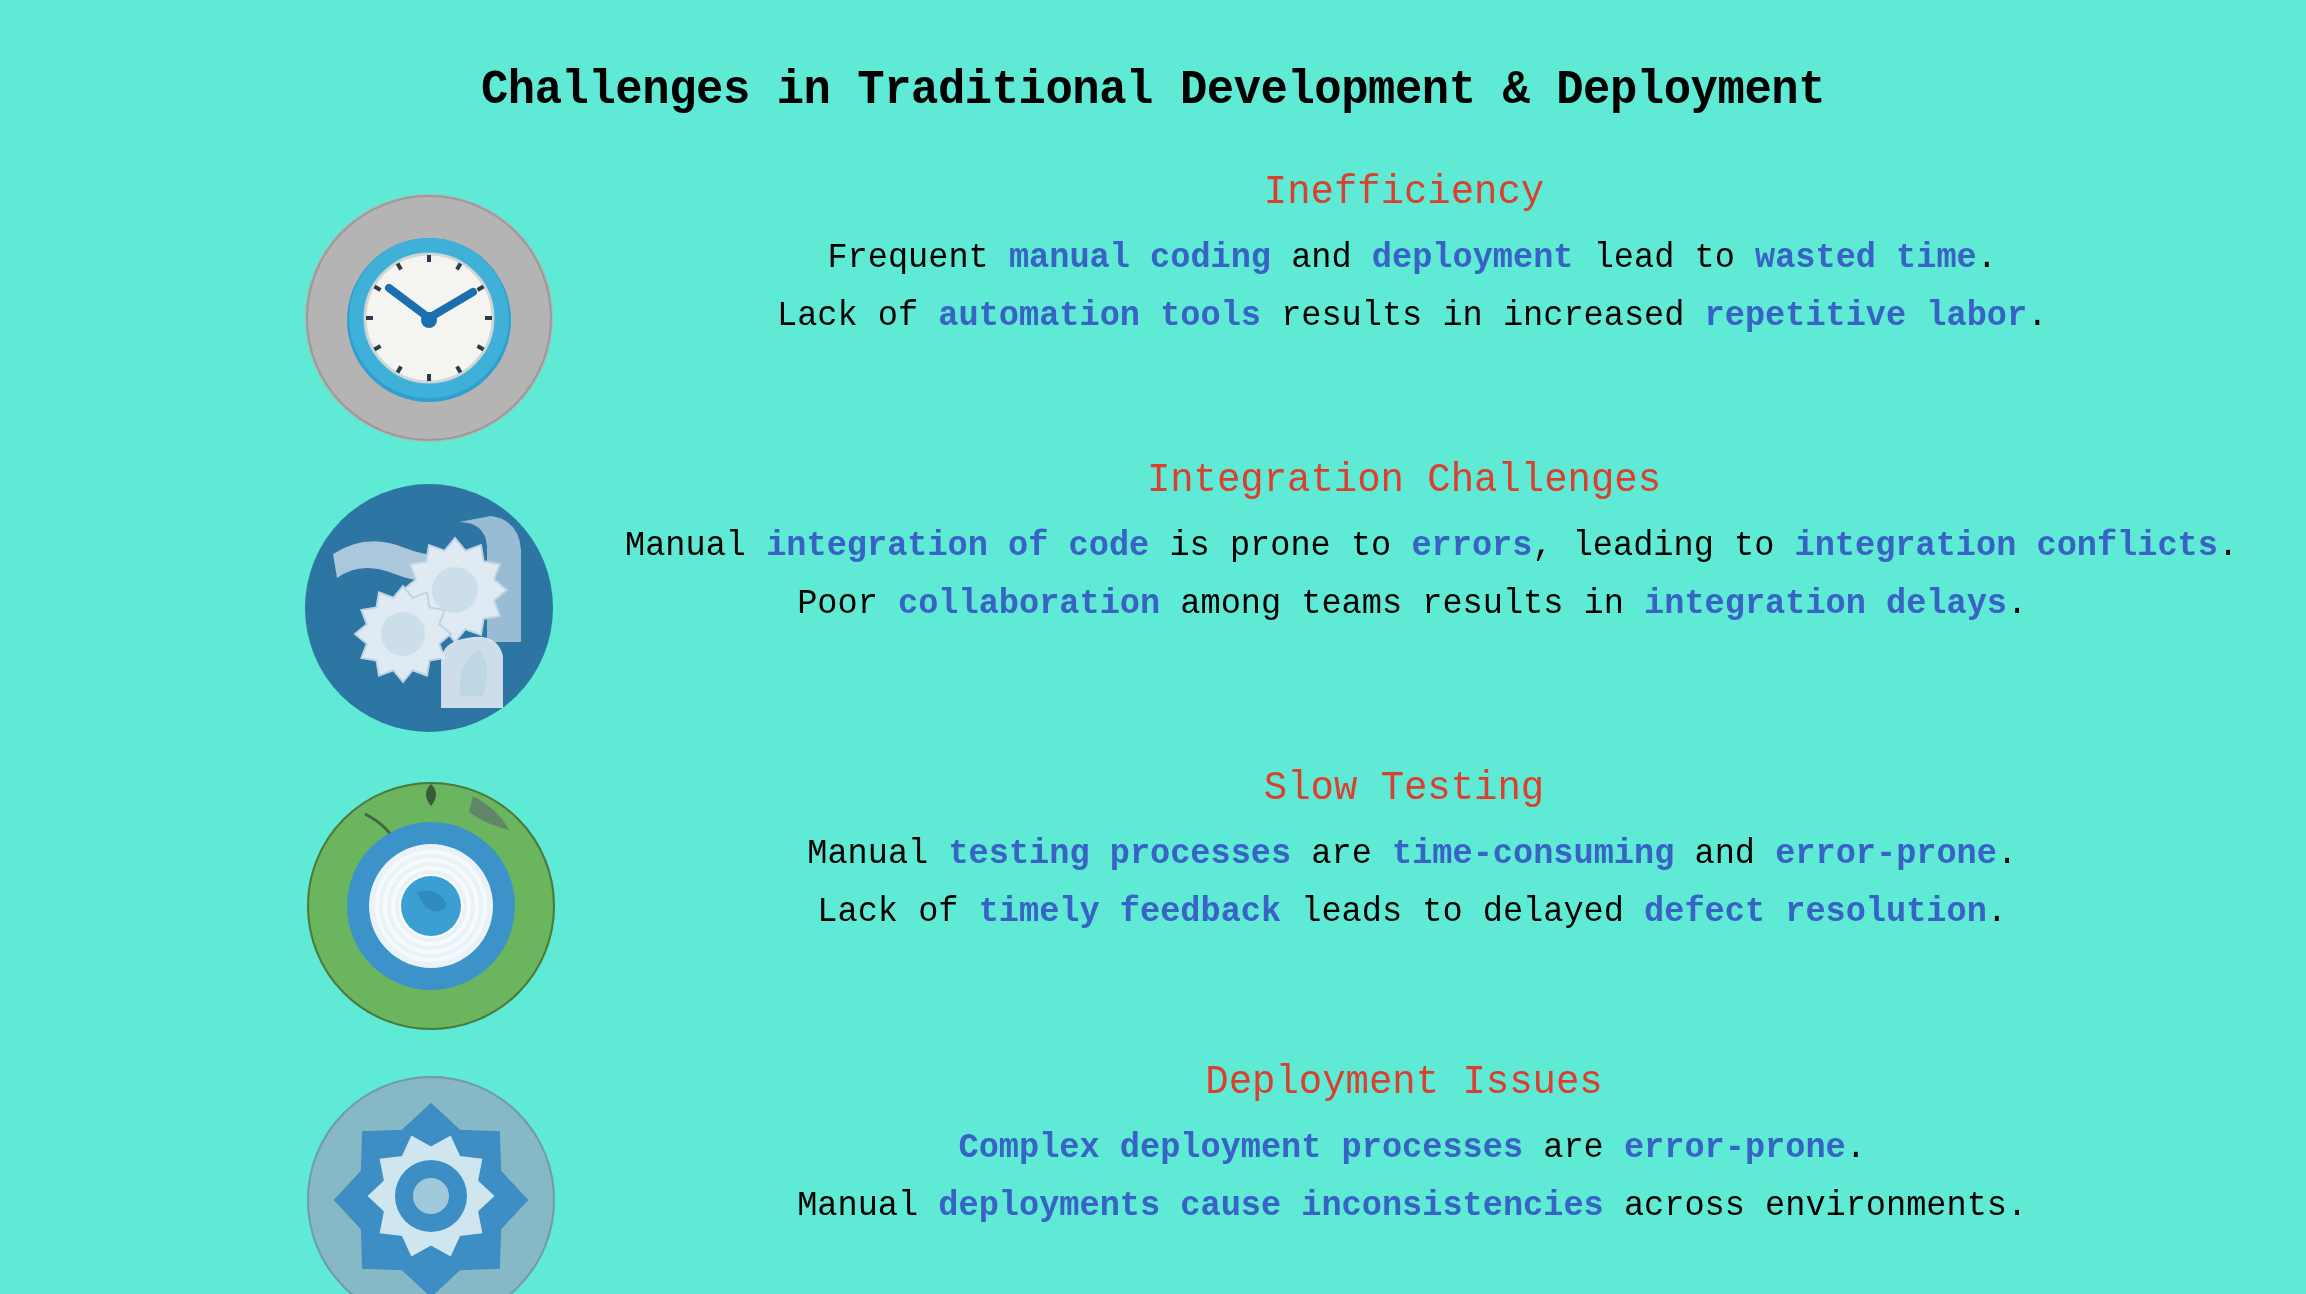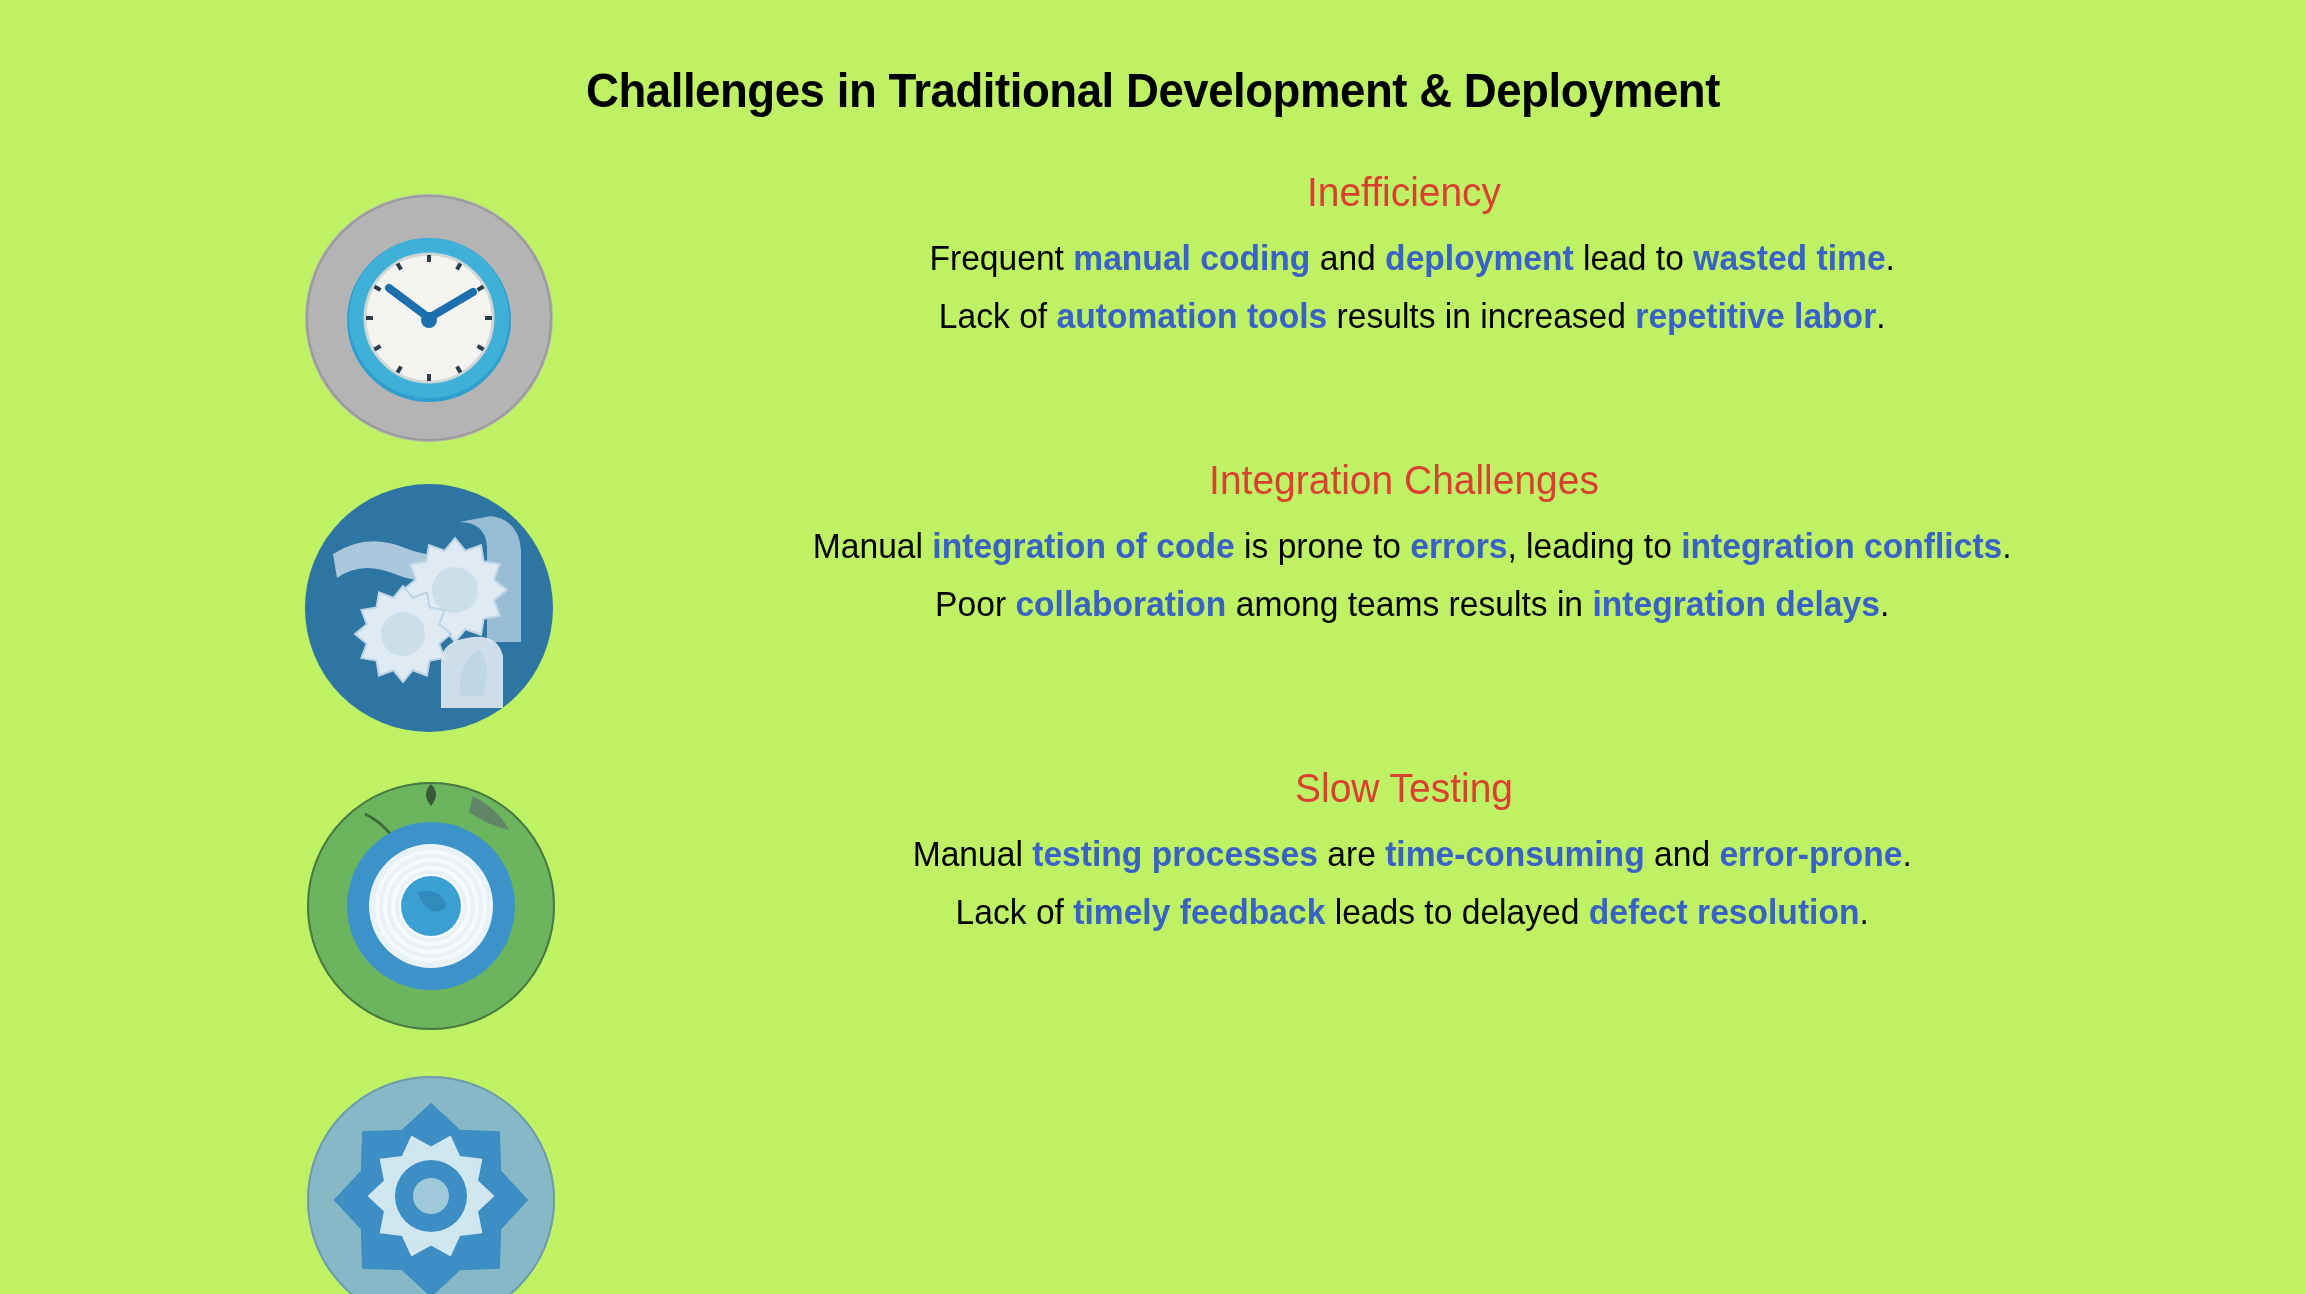--- a/index.html
+++ b/index.html
@@ -10,21 +10,22 @@
     height: 1294px;
     background: #ffffff;
     font-family: "Liberation Sans", sans-serif;
     overflow: hidden;
   }
 
   .slide {
     position: relative;
     width: 2306px;
     height: 1294px;
-    background: #bef264;
+    background: #5eead4;
+    font-family: Liberation Mono, monospace;
   }
 
   
   .slide-title {
     position: absolute;
     left: 0;
     top: 62px;
     width: 2306px;
     text-align: center;
     font-size: 49px;
@@ -194,16 +195,21 @@
     <circle cx="126" cy="126" r="124" fill="#86b8c6"></circle>
     <circle cx="126" cy="126" r="123" fill="none" stroke="#6f9ca9" stroke-width="2"></circle>
     <path d="M222.0 126.0 L195.2 154.7 L193.9 193.9 L154.7 195.2 L126.0 222.0 L97.3 195.2 L58.1 193.9 L56.8 154.7 L30.0 126.0 L56.8 97.3 L58.1 58.1 L97.3 56.8 L126.0 30.0 L154.7 56.8 L193.9 58.1 L195.2 97.3 Z" fill="#3d8ec4" stroke="#3d8ec4" stroke-width="2"></path>
           <circle cx="126" cy="126" r="0" fill="#3d8ec4" opacity="0.55"></circle>
     <path d="M188.0 122.0 L172.0 136.9 L176.2 158.4 L154.4 161.1 L145.2 181.0 L126.0 170.4 L106.8 181.0 L97.6 161.1 L75.8 158.4 L80.0 136.9 L64.0 122.0 L80.0 107.1 L75.8 85.6 L97.6 82.9 L106.8 63.0 L126.0 73.6 L145.2 63.0 L154.4 82.9 L176.2 85.6 L172.0 107.1 Z" fill="#cfe6ef" stroke="#cfe6ef" stroke-width="2"></path>
           <circle cx="126" cy="122" r="0" fill="#cfe6ef" opacity="0.55"></circle>
     <circle cx="126" cy="122" r="36" fill="#3d8ec4"></circle>
     <circle cx="126" cy="122" r="18" fill="#9fc9d8"></circle>
   </svg>
         </div>
+        <div class="text-block">
+          <div class="row-heading">Deployment Issues</div>
+          <div class="row-line"><b>Complex deployment processes</b><span> are </span><b>error-prone</b><span>.</span></div>
+          <div class="row-line"><span>Manual </span><b>deployments cause inconsistencies</b><span> across environments.</span></div>
+        </div>
       </div>
     </div>
 
 </div>
 
 </body></html>

